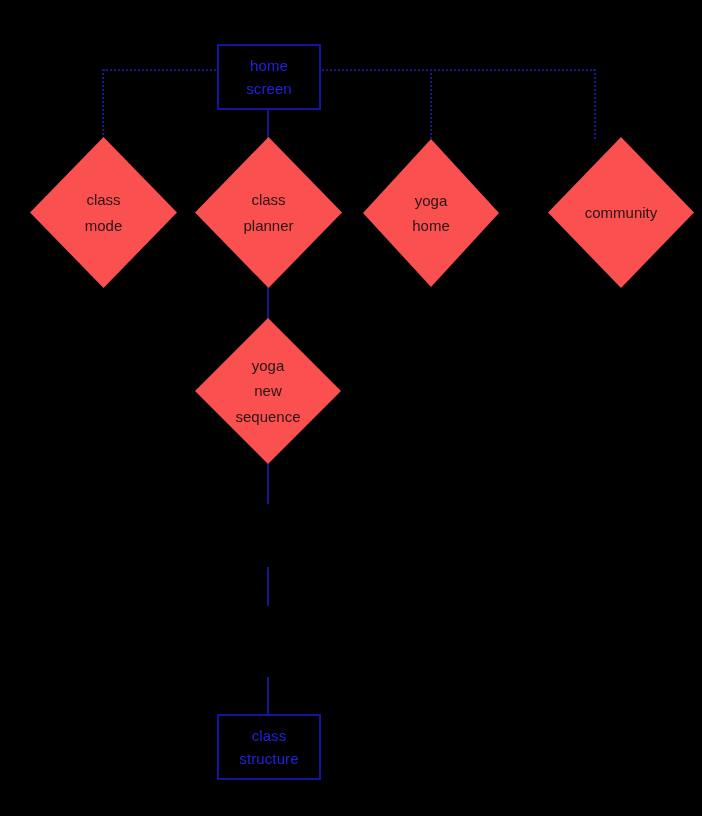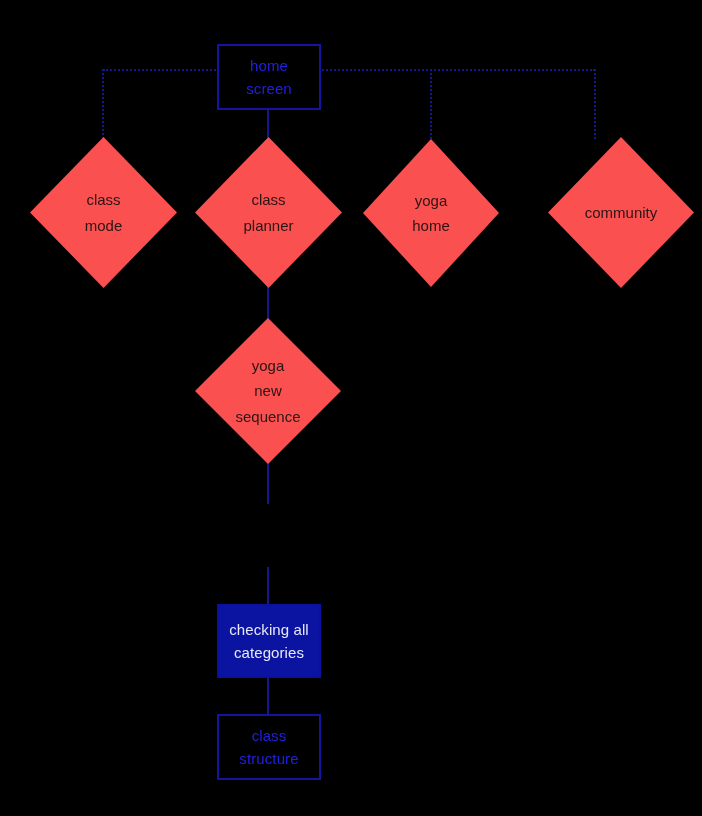--- a/index.html
+++ b/index.html
@@ -138,23 +138,19 @@
   </div>
 
   <div class="diamond-wrap" style="left:195px; top:318px; width:146px; height:146px;">
     <div class="diamond-shape"></div>
     <div class="diamond-label">yoga
 new
 sequence</div>
   </div>
 
 
-  <div class="rect-node rect-filled" style="left:217px; top:604px; width:104px; height:74px;">
-    <span>checking all
-categories</span>
-  </div>
 
   <div class="rect-node rect-outline" style="left:217px; top:714px; width:104px; height:66px;">
     <span>class
 structure</span>
   </div>
 
 </div>
 
 </body></html>

